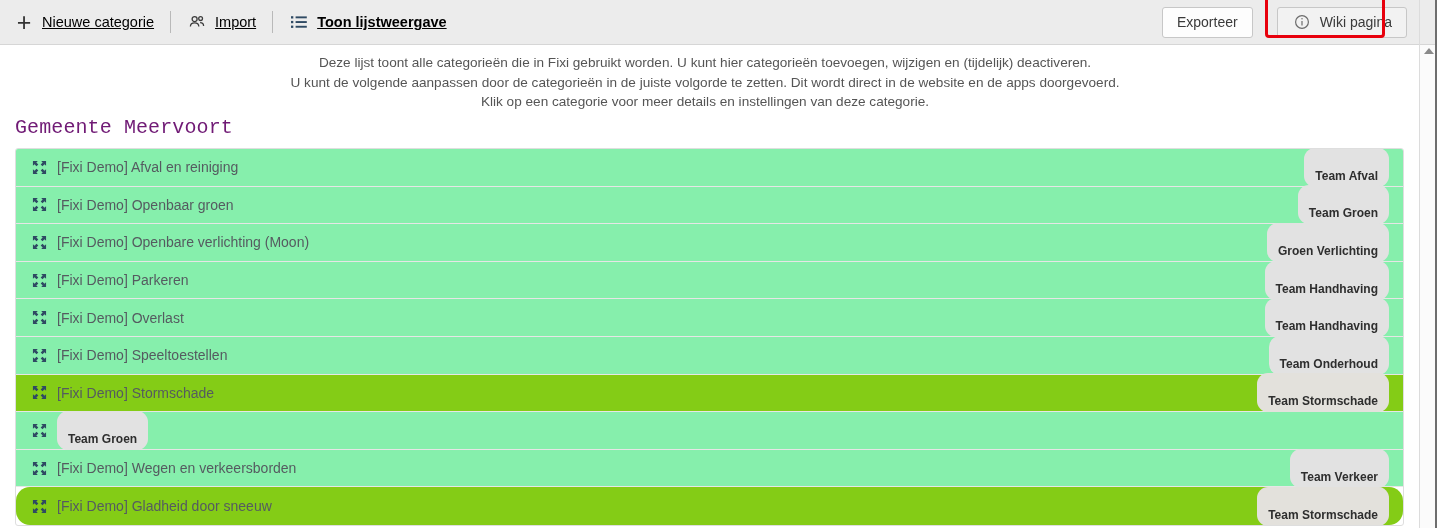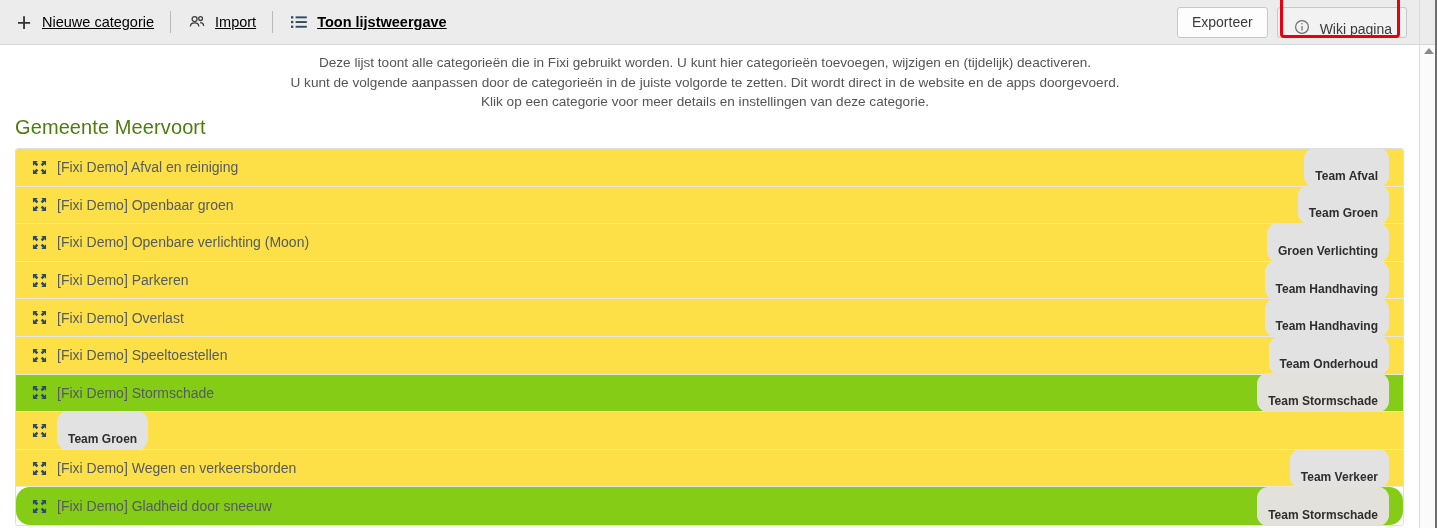--- a/index.html
+++ b/index.html
@@ -69,39 +69,39 @@
   }
   .plus-ico {
     font-size: 25px;
     line-height: 18px;
     font-weight: 300;
     color: #333;
   }
   .tb-right {
     display: flex;
     align-items: center;
-    gap: 0;
+    gap: 15px;
     position: relative;
   }
   .btn {
     background: #fdfdfd;
     border: 1px solid #c7c7c7;
     border-radius: 3px;
     height: 31px;
     padding: 0 14px;
     font-size: 14px;
     color: #3a3a3a;
     display: flex;
     align-items: center;
     gap: 8px;
     cursor: pointer;
     white-space: nowrap;
   }
   .btn + .btn { margin-left: 9px; }
-  .btn.wiki { background: #f2f2f2; align-items: flex-end; }
+  .btn.wiki { background: #f2f2f2; }
   .hl-box {
     position: absolute;
     border: 3px solid #e8000c;
     border-radius: 4px;
     pointer-events: none;
   }
 
   
   .intro {
     position: absolute;
@@ -110,44 +110,45 @@
     color: #555555;
     font-size: 13.6px;
     line-height: 19.5px;
     text-align: center;
   }
   .intro div { white-space: nowrap; }
 
   .section-title {
     position: absolute;
     top: 116px; left: 15px;
-    color: #4d7c0f;
+    color: #701a75;
     font-size: 20px;
     font-weight: normal;
     letter-spacing: 0.1px;
+    font-family: Liberation Mono, monospace;
   }
 
   
   .cat-list {
     position: absolute;
     top: 148px;
     left: 15px;
     width: 1389px;
     border: 1px solid #dedede;
     border-radius: 3px;
     background: #ffffff;
     overflow: hidden;
   }
   .cat-row {
     height: 37.6px;
     display: flex;
     align-items: center;
     padding: 0 14px 0 16px;
     border-bottom: 1px solid #e6e6e6;
-    background: #fde047;
+    background: #86efac;
     cursor: pointer;
   }
   .cat-row.alt { background: #84cc16; }
   .cat-row:last-child { border-bottom: none; border-radius: 14px; }
 
   .move-ico {
     width: 15px; height: 15px;
     flex: 0 0 auto;
     margin-right: 10px;
     color: #2f4a63;

